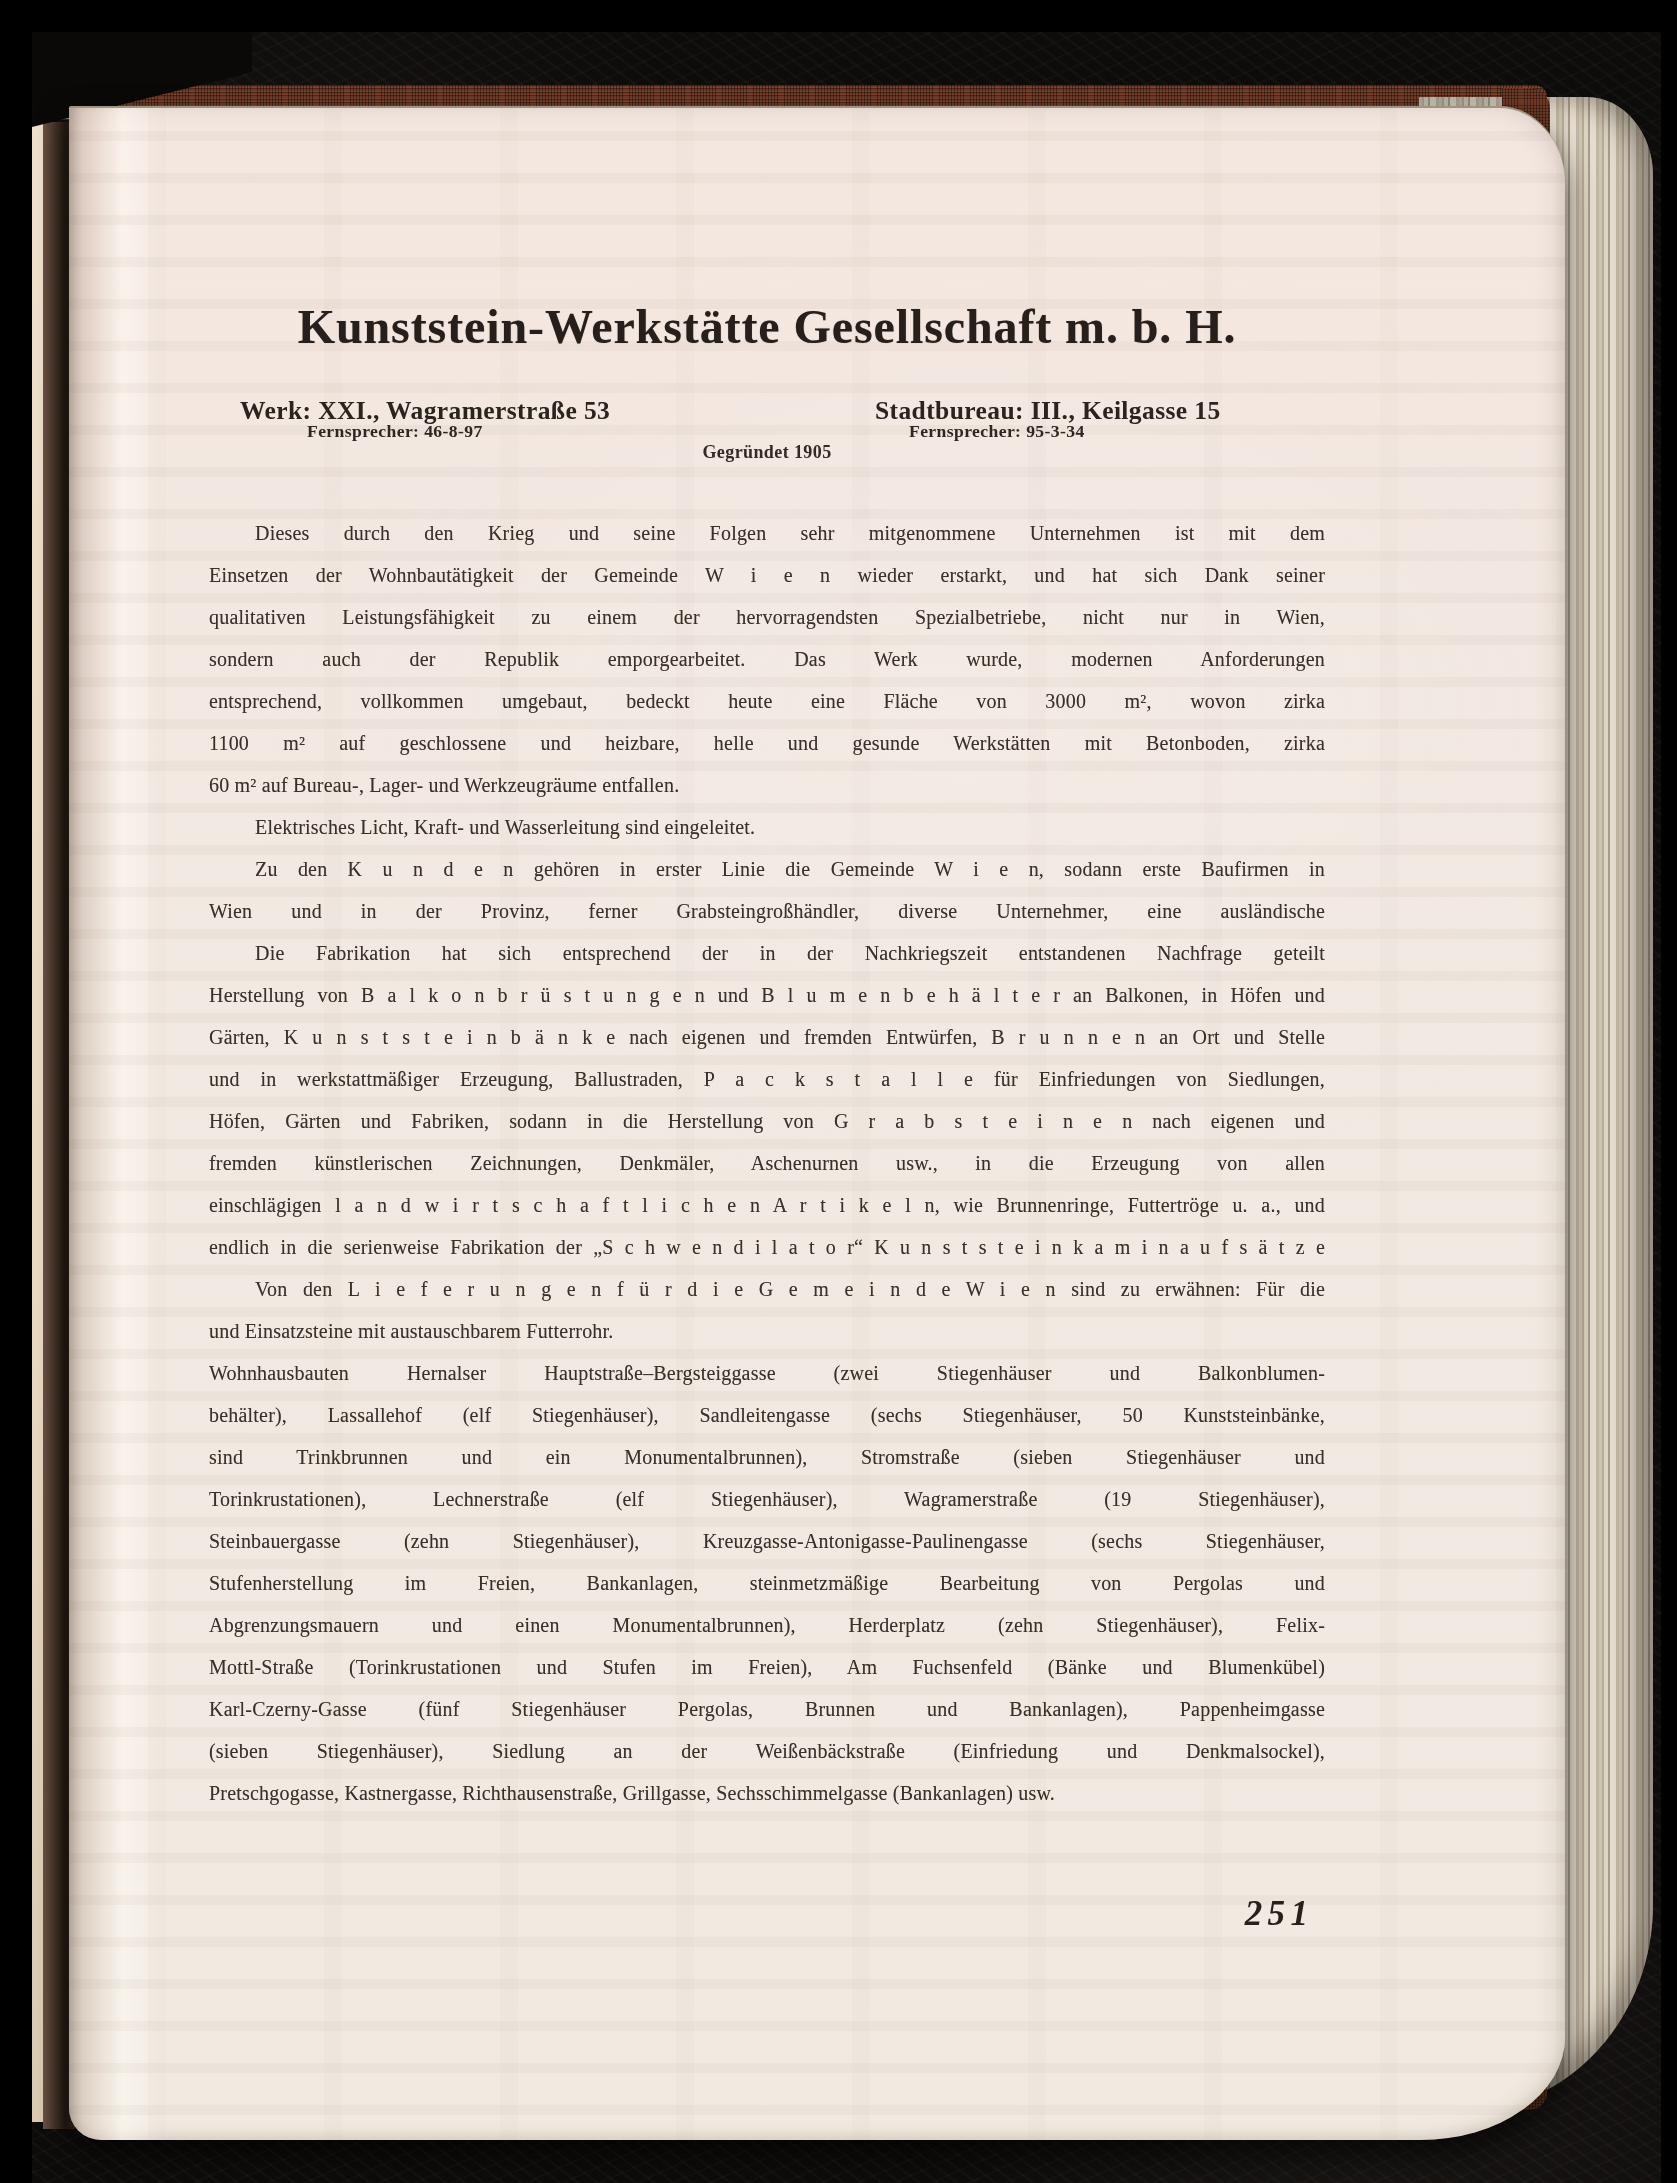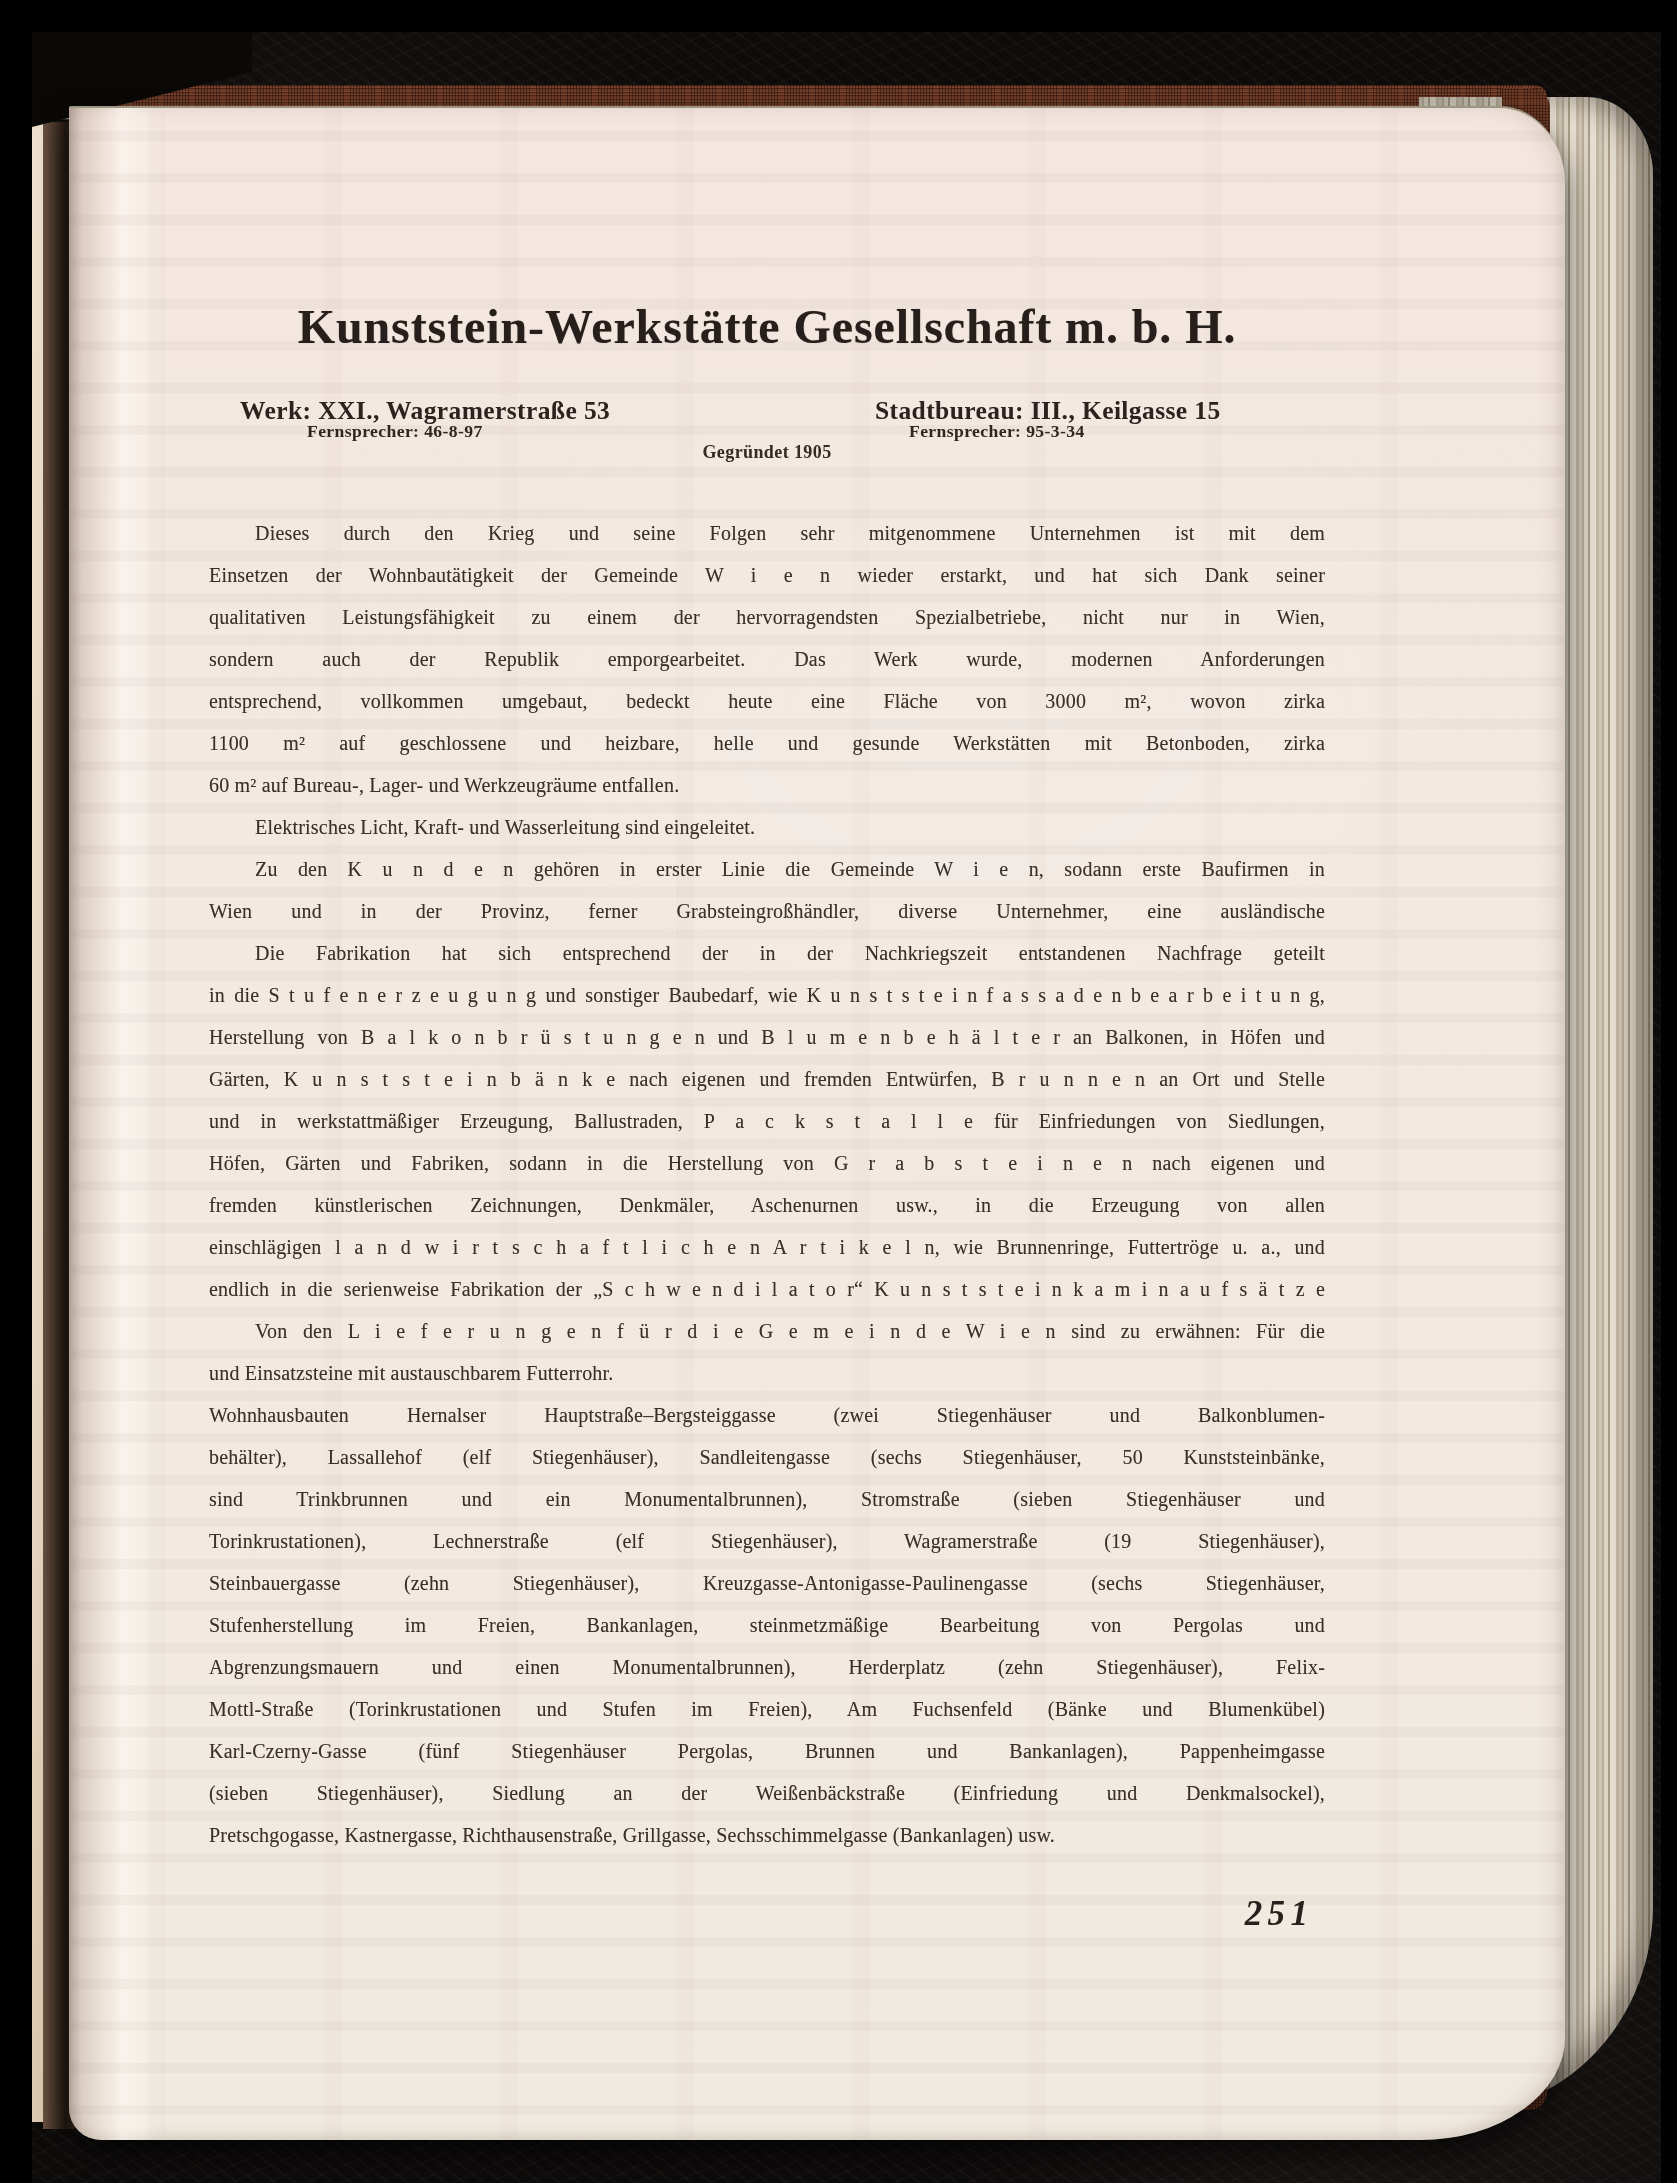--- a/index.html
+++ b/index.html
@@ -177,21 +177,20 @@
         <div class="line">Einsetzen der Wohnbautätigkeit der Gemeinde W i e n wieder erstarkt, und hat sich Dank seiner</div>
         <div class="line">qualitativen Leistungsfähigkeit zu einem der hervorragendsten Spezialbetriebe, nicht nur in Wien,</div>
         <div class="line">sondern auch der Republik emporgearbeitet. Das Werk wurde, modernen Anforderungen</div>
         <div class="line">entsprechend, vollkommen umgebaut, bedeckt heute eine Fläche von 3000 m², wovon zirka</div>
         <div class="line">1100 m² auf geschlossene und heizbare, helle und gesunde Werkstätten mit Betonboden, zirka</div>
         <div class="line last">60 m² auf Bureau-, Lager- und Werkzeugräume entfallen.</div>
         <div class="line indent last">Elektrisches Licht, Kraft- und Wasserleitung sind eingeleitet.</div>
         <div class="line indent">Zu den K u n d e n gehören in erster Linie die Gemeinde W i e n, sodann erste Baufirmen in</div>
         <div class="line">Wien und in der Provinz, ferner Grabsteingroßhändler, diverse Unternehmer, eine ausländische</div>
         <div class="line indent">Die Fabrikation hat sich entsprechend der in der Nachkriegszeit entstandenen Nachfrage geteilt</div>
-        <div class="line">in die S t u f e n e r z e u g u n g und sonstiger Baubedarf, wie K u n s t s t e i n f a s s a d e n b e a r b e i t u n g,</div>
         <div class="line">Herstellung von B a l k o n b r ü s t u n g e n und B l u m e n b e h ä l t e r an Balkonen, in Höfen und</div>
         <div class="line">Gärten, K u n s t s t e i n b ä n k e nach eigenen und fremden Entwürfen, B r u n n e n an Ort und Stelle</div>
         <div class="line">und in werkstattmäßiger Erzeugung, Ballustraden, P a c k s t a l l e für Einfriedungen von Siedlungen,</div>
         <div class="line">Höfen, Gärten und Fabriken, sodann in die Herstellung von G r a b s t e i n e n nach eigenen und</div>
         <div class="line">fremden künstlerischen Zeichnungen, Denkmäler, Aschenurnen usw., in die Erzeugung von allen</div>
         <div class="line">einschlägigen l a n d w i r t s c h a f t l i c h e n A r t i k e l n, wie Brunnenringe, Futtertröge u. a., und</div>
         <div class="line">endlich in die serienweise Fabrikation der „S c h w e n d i l a t o r“ K u n s t s t e i n k a m i n a u f s ä t z e</div>
         <div class="line indent">Von den L i e f e r u n g e n f ü r d i e G e m e i n d e W i e n sind zu erwähnen: Für die</div>
         <div class="line last">und Einsatzsteine mit austauschbarem Futterrohr.</div>
         <div class="line">Wohnhausbauten Hernalser Hauptstraße–Bergsteiggasse (zwei Stiegenhäuser und Balkonblumen-</div>

